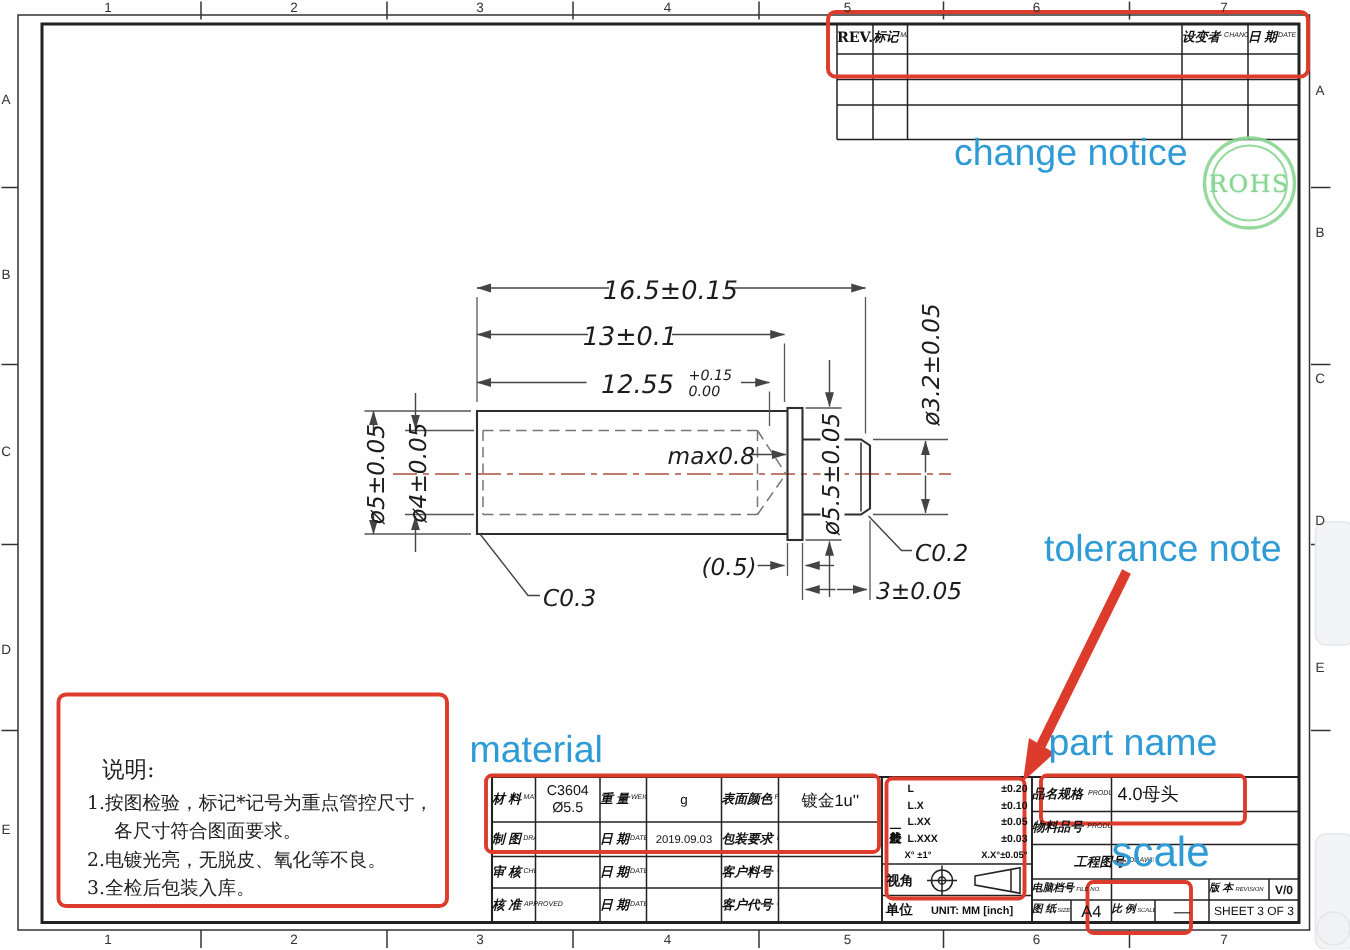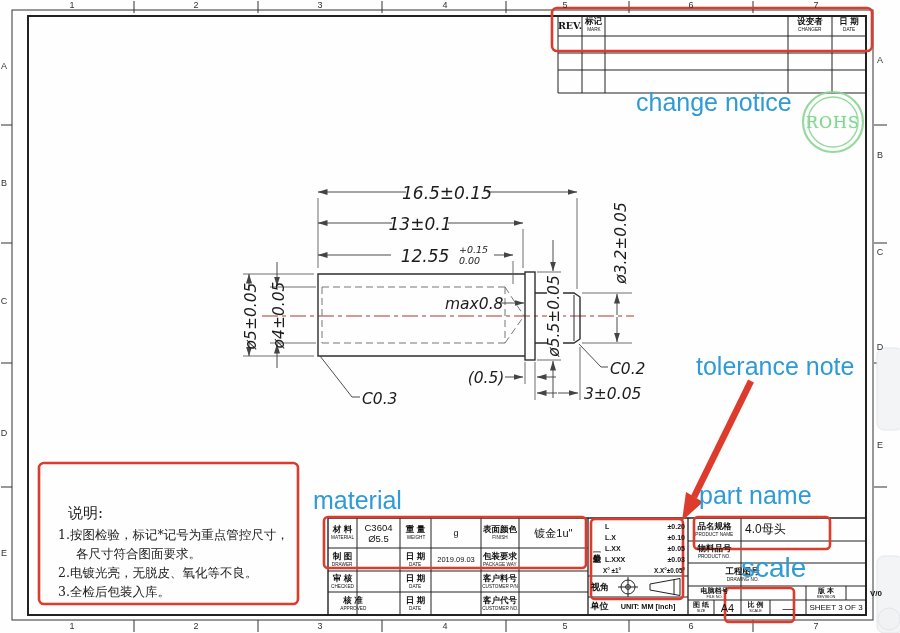--- a/index.html
+++ b/index.html
@@ -1,22 +1,22 @@
 <!DOCTYPE html>
 <html><head>
 <meta charset="utf-8">
 <style>
   html,body{margin:0;padding:0;background:#ffffff;}
   #sheet{position:relative;width:900px;height:633px;background:#fefefe;overflow:hidden;
          font-family:"Liberation Sans",sans-serif;}
   svg{position:absolute;left:0;top:0;}
   .blue{position:absolute;color:#2e9bd6;font-family:"Liberation Sans",sans-serif;
         font-weight:400;white-space:nowrap;z-index:6;}
-  .cell{position:absolute;display:flex;flex-direction:column;align-items:center;
-        justify-content:center;overflow:hidden;z-index:4;color:#111;}
+  .cell{position:absolute;display:flex;align-items:center;
+        justify-content:flex-start;overflow:hidden;z-index:4;color:#111;font-style:italic;}
   .zh{font-size:8.5px;font-weight:700;white-space:nowrap;line-height:1.15;}
   .en{font-size:5.5px;white-space:nowrap;line-height:1;transform:scale(.85);}
   .sm .zh{font-size:7px;}
   .sm .en{font-size:4.6px;}
   .val{position:absolute;display:flex;align-items:center;justify-content:center;
        color:#111;z-index:4;}
   .gridnum{position:absolute;font-size:9px;color:#333;z-index:2;width:12px;text-align:center;}
   .dim{font:italic 15.5px "DejaVu Sans",sans-serif;fill:#1c1c1c;}
   .dimlg{font:italic 17px "DejaVu Sans",sans-serif;fill:#1c1c1c;}
   .dimsm{font:italic 9.5px "DejaVu Sans",sans-serif;fill:#1c1c1c;}
@@ -369,21 +369,21 @@
     <span class="en">DRAWING NO.</span>
   </div>
   <div class="cell sm" style="left:688px;top:586px;width:53px;height:14px;">
     <span class="zh">电脑档号</span>
     <span class="en">FILE NO.</span>
   </div>
   <div class="cell sm" style="left:806px;top:586px;width:40px;height:14px;">
     <span class="zh">版 本</span>
     <span class="en">REVISION</span>
   </div>
-  <div class="val" style="left:846px;top:586px;width:20px;height:14px;font-size:8px;font-weight:700;margin-left:20px;">V/0</div>
+  <div class="val" style="left:846px;top:586px;width:20px;height:14px;font-size:8px;font-weight:700;">V/0</div>
   <div class="cell sm" style="left:688px;top:600px;width:26px;height:15px;">
     <span class="zh">图 纸</span>
     <span class="en">SIZE</span>
   </div>
   <div class="val" style="left:714px;top:600px;width:27px;height:15px;font-size:11px;">A4</div>
   <div class="cell sm" style="left:741px;top:600px;width:29px;height:15px;">
     <span class="zh">比 例</span>
     <span class="en">SCALE</span>
   </div>
   <div class="val" style="left:770px;top:600px;width:36px;height:15px;font-size:11px;">—</div>

